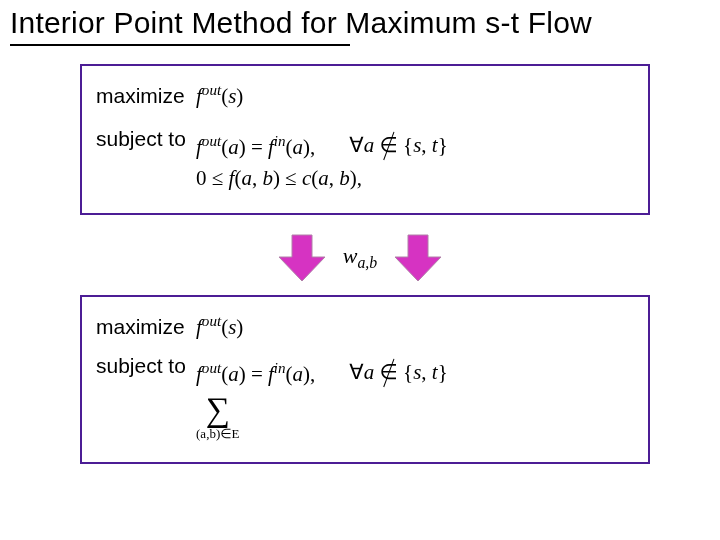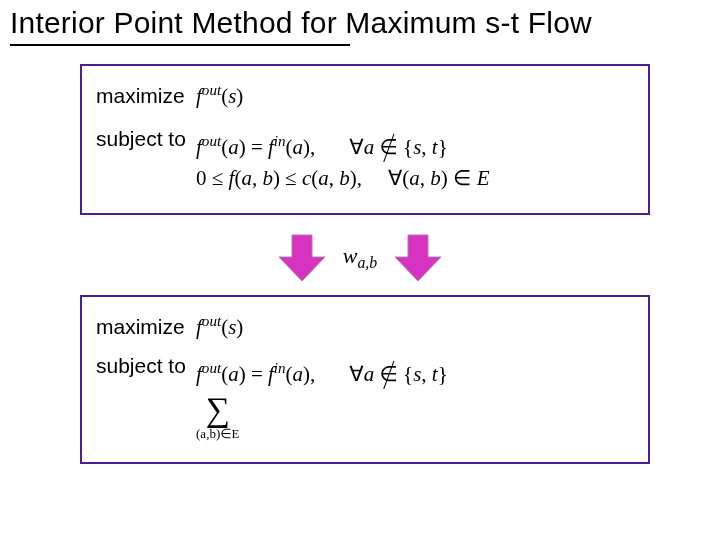--- a/index.html
+++ b/index.html
@@ -40,21 +40,21 @@
     flex-shrink: 0;
   }
   .math {
     font-family: "Times New Roman", Times, serif;
     font-size: 21px;
   }
   .math .sup { font-size: 0.72em; vertical-align: super; font-style: italic; }
   .math .i { font-style: italic; }
   .constraint-line {
     display: flex;
-    align-items: flex-end;
+    align-items: flex-start;
     gap: 14px;
     margin: 6px 0;
   }
   .center-row {
     display: flex;
     align-items: center;
     justify-content: center;
     gap: 14px;
     margin: 16px 0 10px 0;
     padding: 0 50px;
@@ -101,21 +101,20 @@
   </div>
   <div class="row" style="margin-top:18px; align-items:flex-start;">
     <div class="label">subject to</div>
     <div>
       <div class="constraint-line">
         <span class="math"><span class="i">f</span><span class="sup">out</span>(<span class="i">a</span>) = <span class="i">f</span><span class="sup">in</span>(<span class="i">a</span>),</span>
         <span class="math" style="margin-left:20px;">∀<span class="i">a</span> <span class="notin">∈</span> {<span class="i">s</span>, <span class="i">t</span>}</span>
       </div>
       <div class="constraint-line">
         <span class="math">0 ≤ <span class="i">f</span>(<span class="i">a</span>, <span class="i">b</span>) ≤ <span class="i">c</span>(<span class="i">a</span>, <span class="i">b</span>),</span>
-        <span class="math" style="margin-left:12px;">∀(<span class="i">a</span>, <span class="i">b</span>) ∈ <span class="i">E</span></span>
       </div>
     </div>
   </div>
 </div>
 
 <div class="center-row">
   <svg class="arrow-svg" width="54" height="54" viewBox="0 0 54 54">
     <path d="M17 4 L37 4 L37 26 L50 26 L27 50 L4 26 L17 26 Z" stroke-width="1" fill="#d633c2" stroke="#b080a8"></path>
   </svg>
   <span class="math" style="font-size:22px;"><span class="i">w</span><span class="wab-sub">a,b</span></span>

